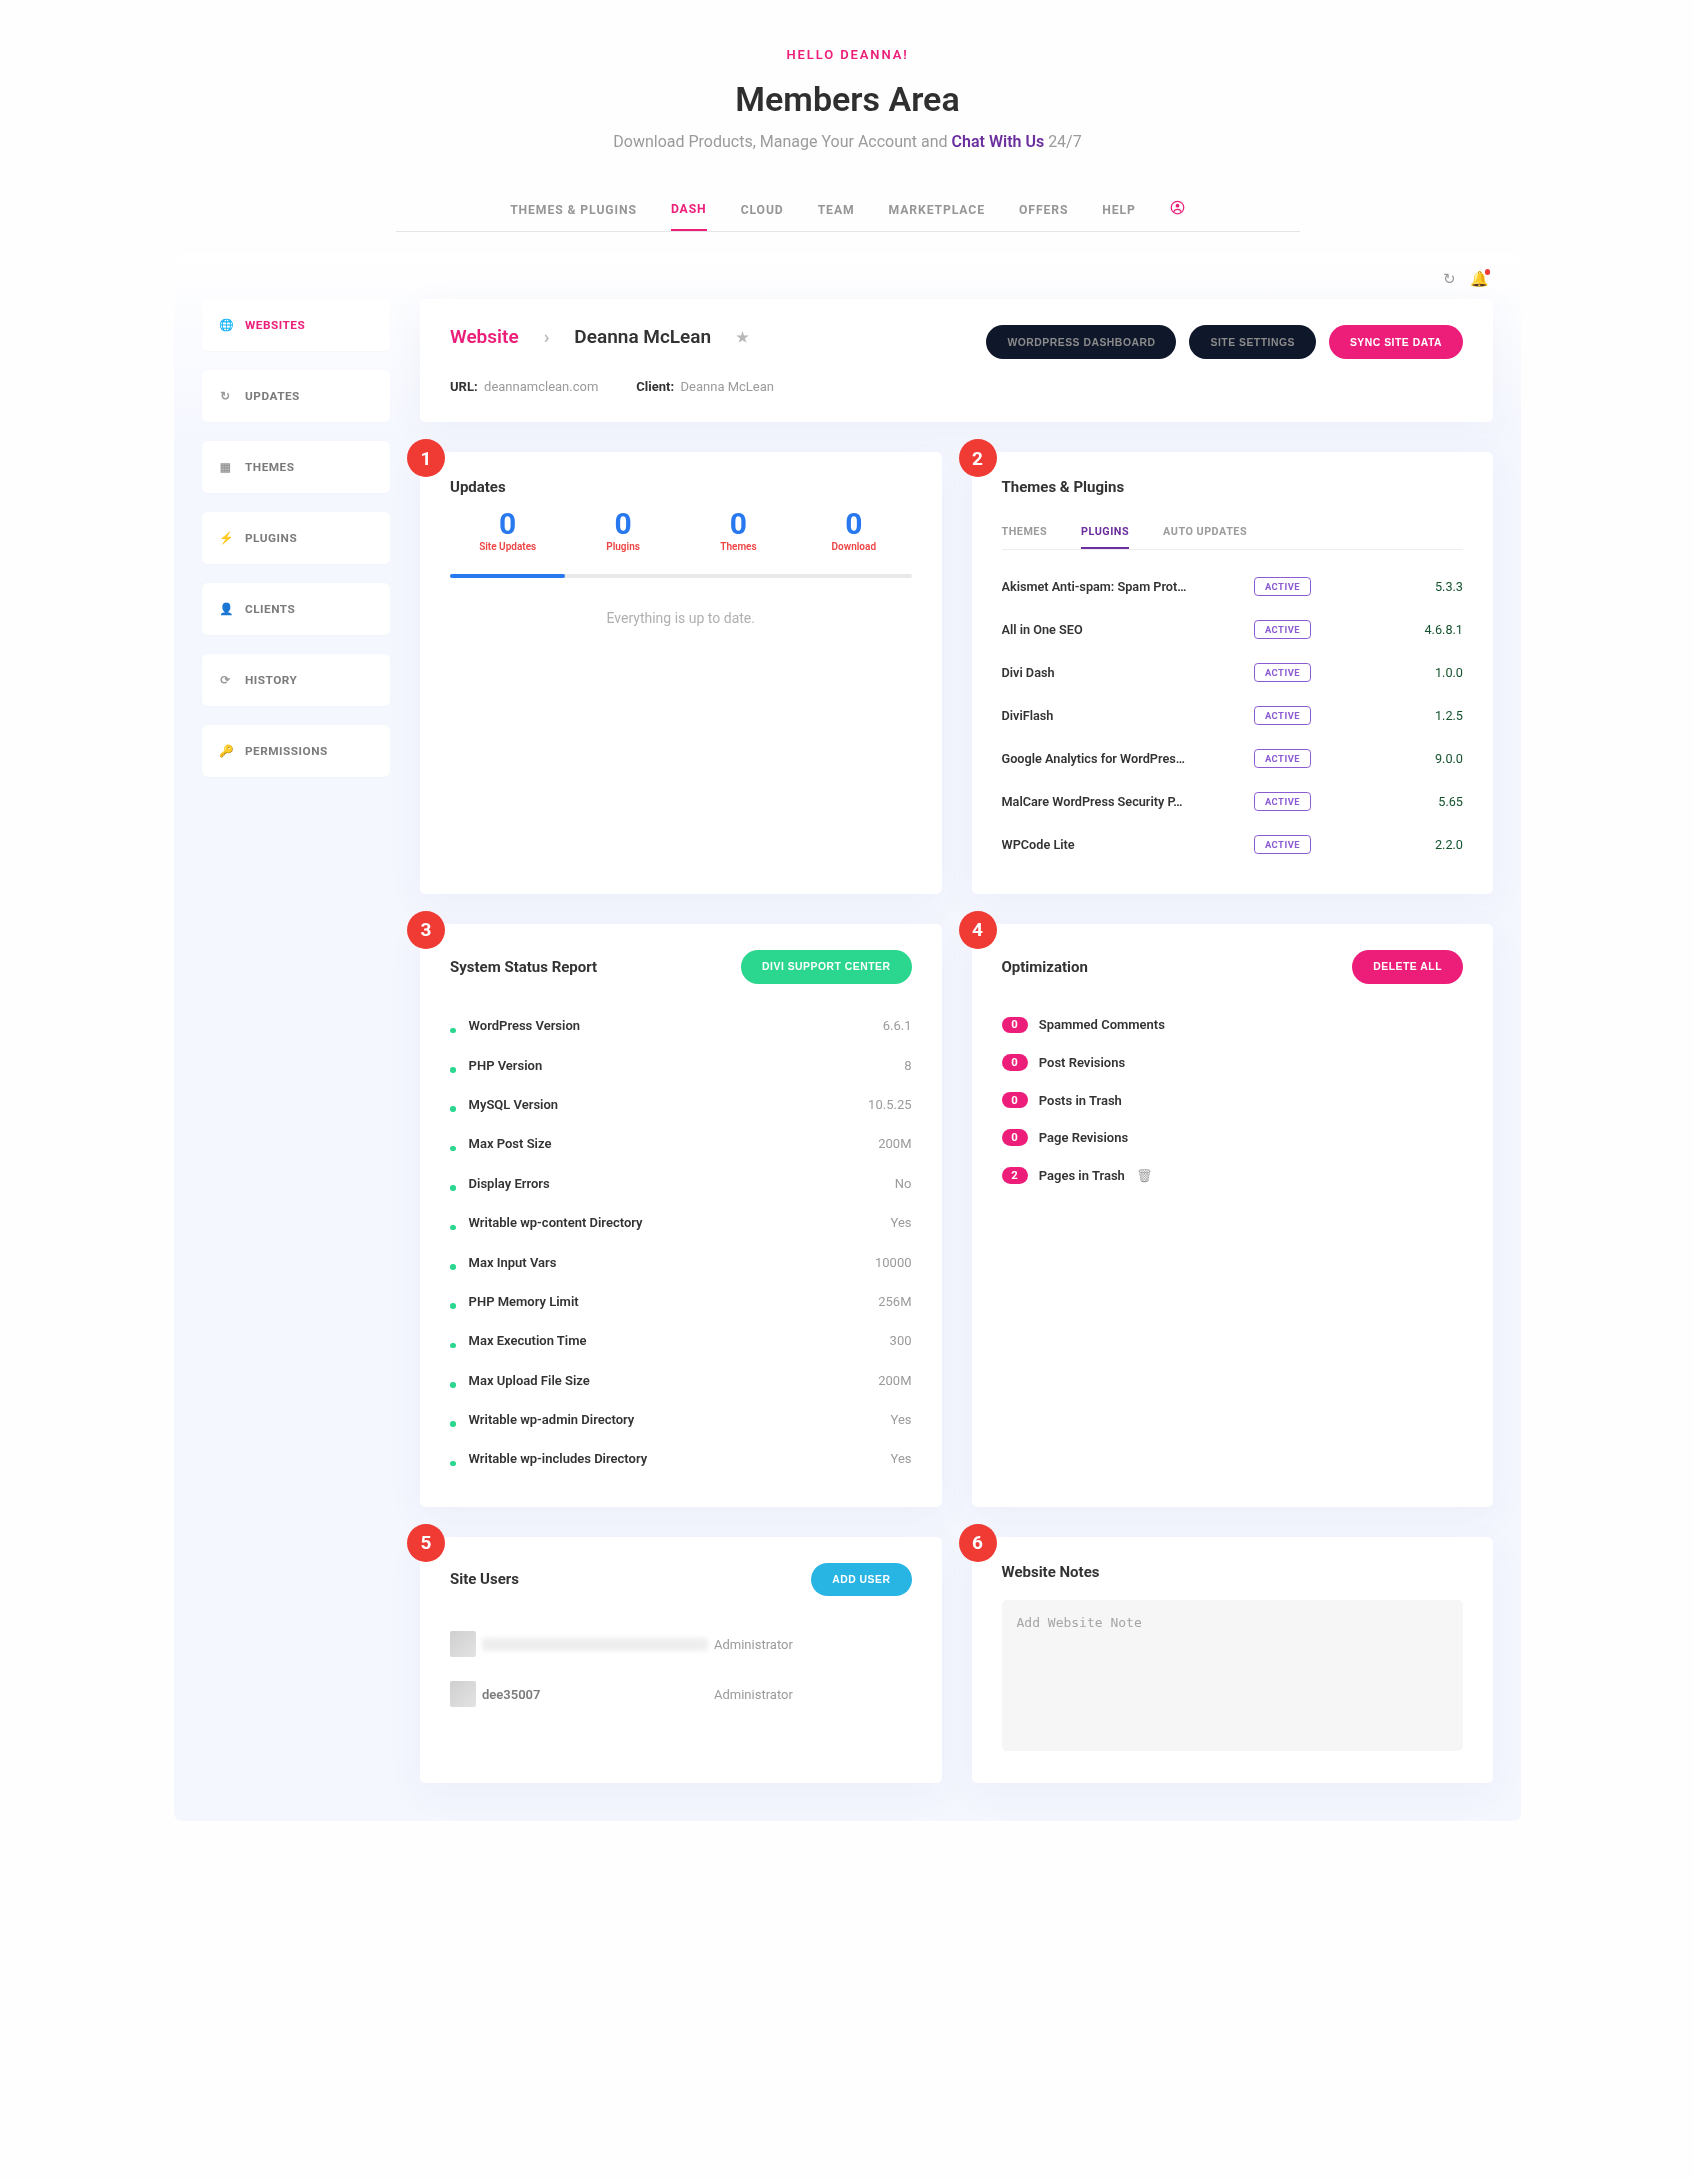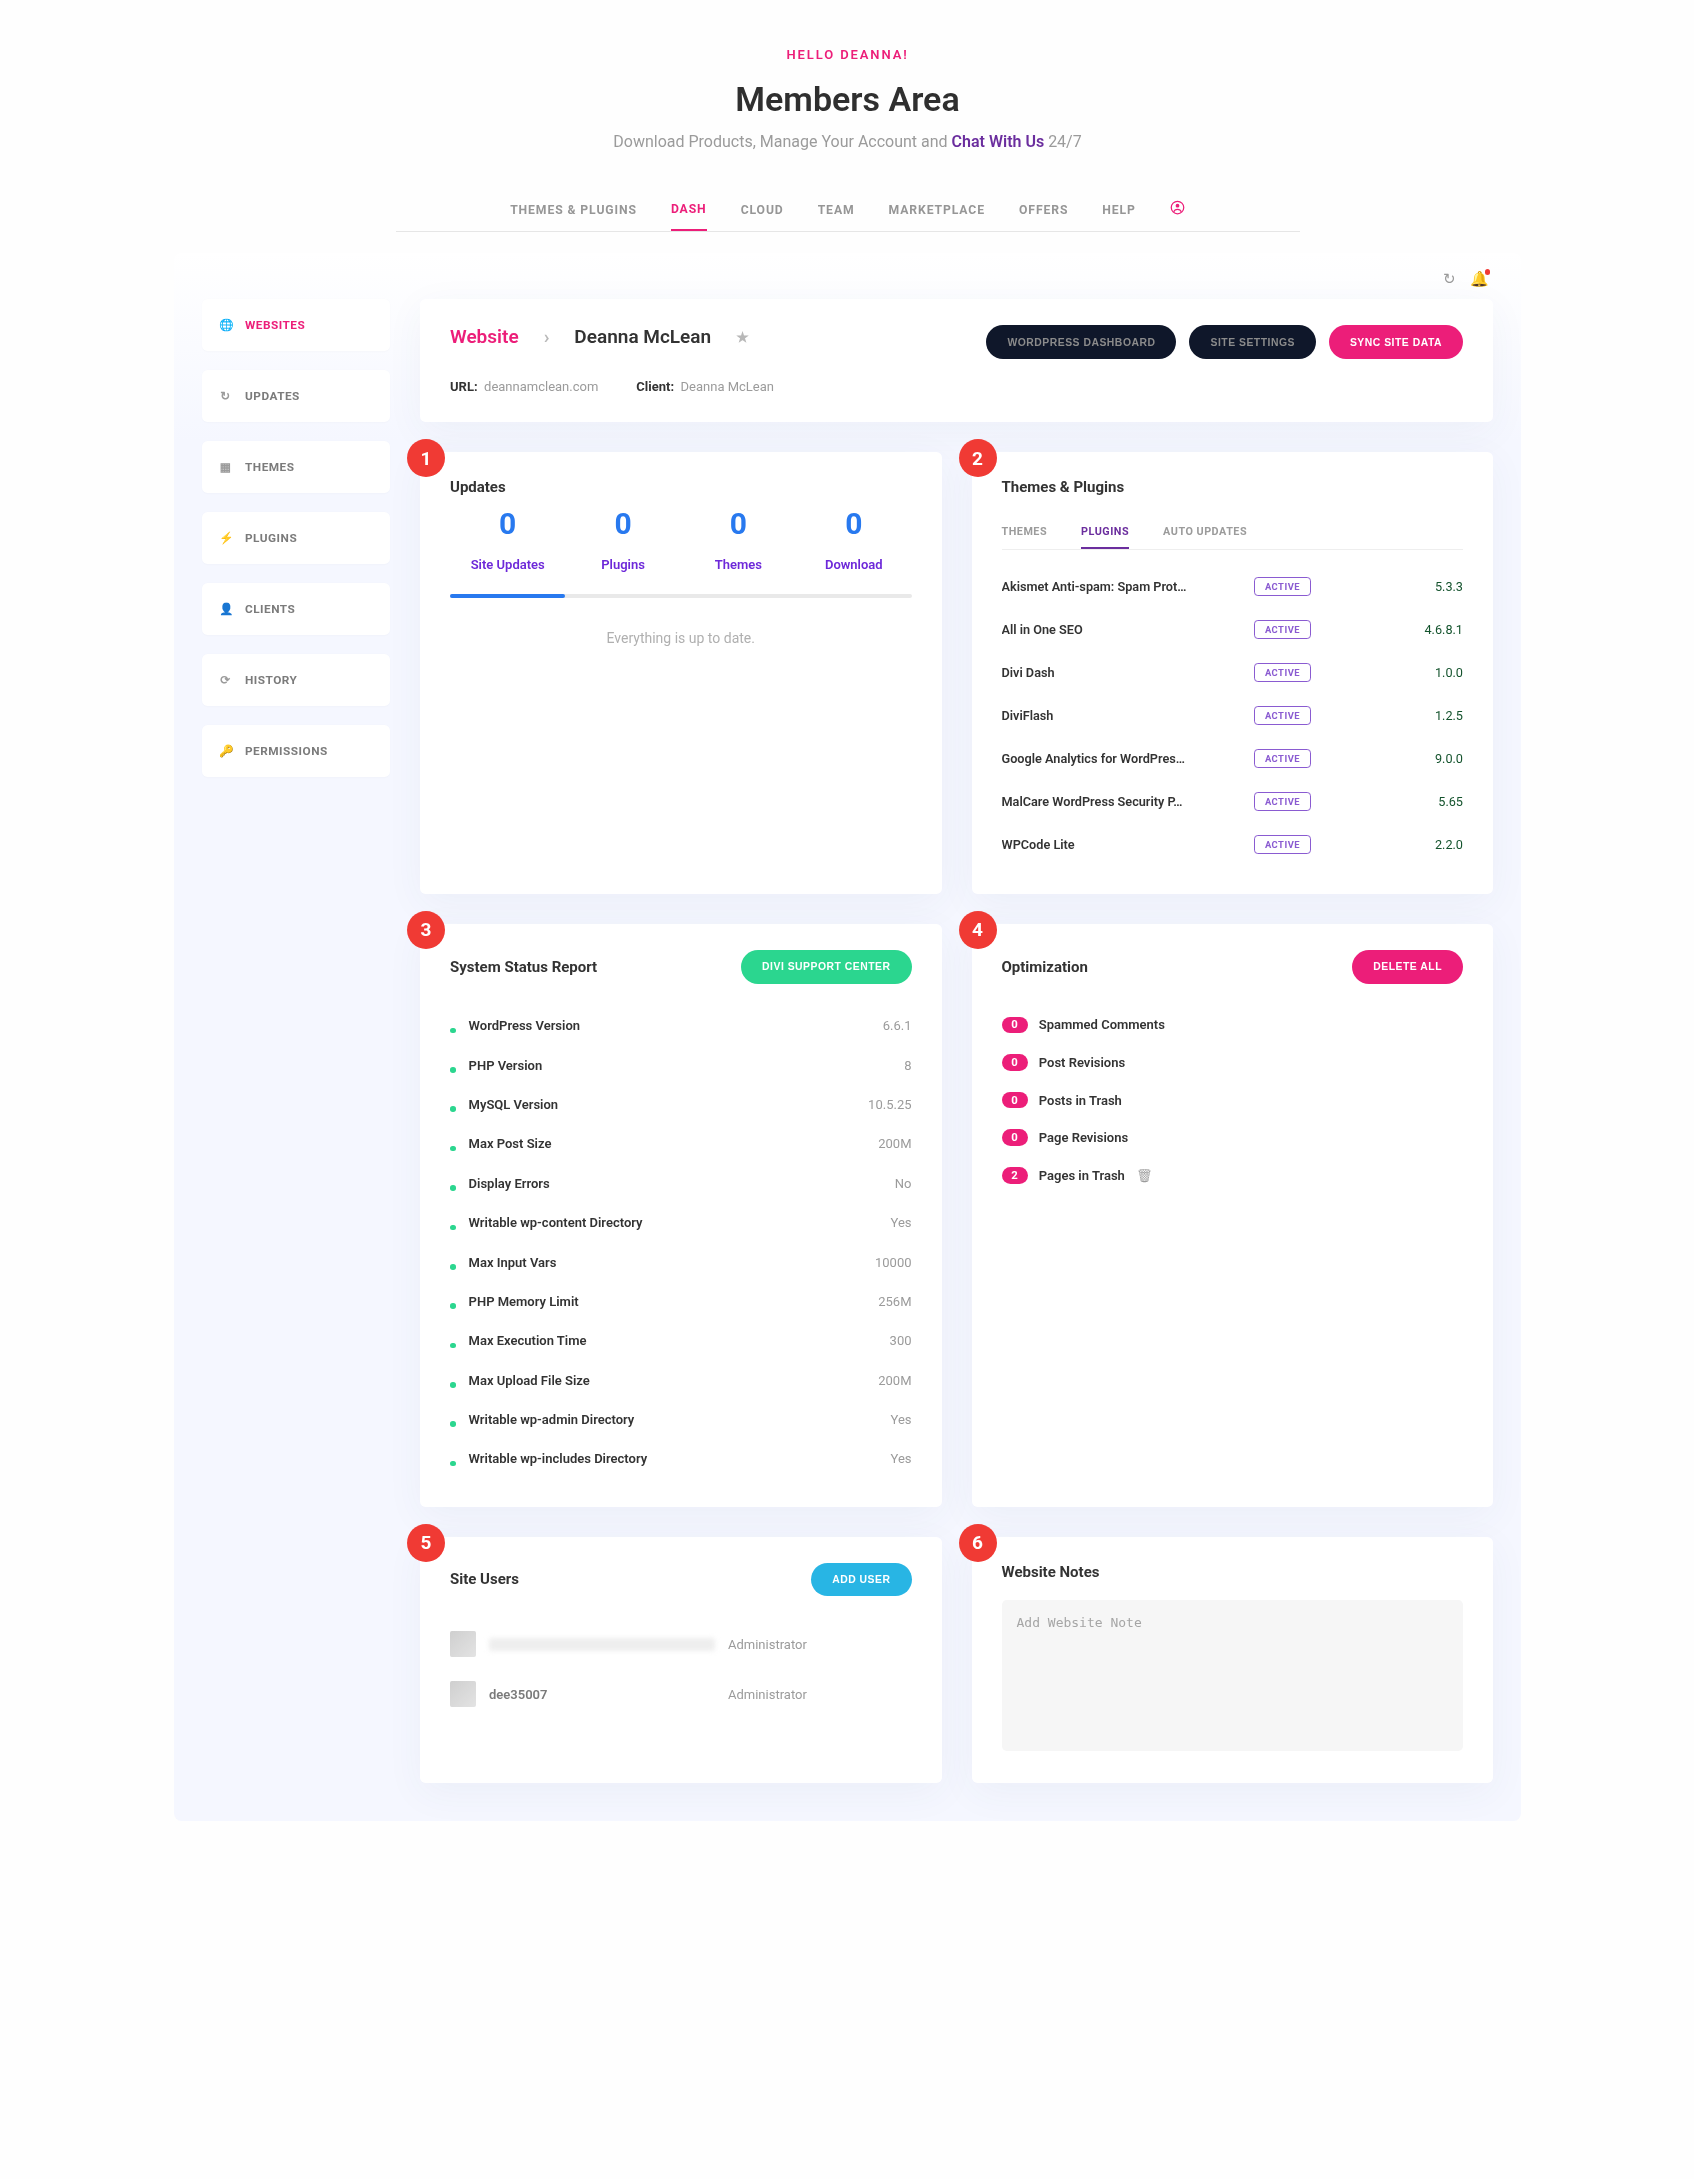--- a/index.html
+++ b/index.html
@@ -88,21 +88,21 @@
   top: -13px; left: -13px;
   width: 38px; height: 38px; border-radius: 50%;
   background: #f03a34; color: #fff;
   display: flex; align-items: center; justify-content: center;
   font-weight: 700; font-size: 19px;
   z-index: 5;
 }
 .updates-row { display: flex; justify-content: space-around; padding: 9.4px 0; }
 .up-col { text-align: center; flex: 1; }
 .up-num { font-size: 30px; font-weight: 700; color: #2879ef; }
-.up-lbl { font-size: 13px; color: #6d28d9; font-weight: 600; margin-top: 16px; }
+.up-lbl { font-size: 10px; color: #ef4444; font-weight: 600; }
 .up-bar { height: 3.8px; background: #e9e9e9; border-radius: 1.9px; position: relative; margin-top: 13px; }
 .up-bar::before { content:''; position:absolute; left:0; top:0; width:25%; height:100%; background:#2879ef; border-radius:1.9px; }
 .up-empty { text-align: center; color: #b0b0b0; padding: 32px 0 56px; font-size: 14px; }
 .tptabs { display: flex; gap: 34px; border-bottom: 0.9px solid #eee; margin-bottom: 15px; }
 .tptab { padding: 9.4px 0; font-size: 10.8px; font-weight: 700; letter-spacing: 0.5px; color: #9b9b9b; cursor:pointer; }
 .tptab.active { color: #6b2e9e; border-bottom: 2.8px solid #6b2e9e; }
 .plugin-row { display: flex; align-items: center; padding: 12.2px 0; gap: 17px; font-size: 12.7px; }
 .plugin-name { flex: 0 0 235px; color: #333; font-weight: 600; overflow: hidden; text-overflow: ellipsis; white-space: nowrap; }
 .plugin-badge {
   padding: 2.8px 10.4px; border: 0.9px solid #8a5bd1; color: #8a5bd1;
@@ -117,21 +117,21 @@
 .status-green { background: #2bd68f; }
 .status-label { flex: 1; color: #333; font-weight: 600; }
 .status-val { color: #9b9b9b; }
 .opt-row { display: flex; align-items: center; gap: 11.3px; padding: 10.4px 0; font-size: 13px; }
 .opt-count {
   min-width: 26px; padding: 1.9px 7.5px; background: #ec1e79; color: #fff;
   border-radius: 28px; font-size: 11.3px; font-weight: 700; text-align: center;
 }
 .opt-label { font-weight: 600; }
 .opt-trash { color: #9b9b9b; font-size: 13px; }
-.user-row { display: flex; align-items: center; gap: 13px; padding: 12.2px 0; font-size: 13px; }
+.user-row { display: flex; align-items: center; gap: 6px; padding: 12.2px 0; font-size: 13px; }
 .user-av {
   width: 26px; height: 26px; border-radius: 1.9px;
   background: #d8d8d8 linear-gradient(135deg,#cfcfcf,#e3e3e3);
 }
 .user-name { width: 226px; font-weight: 600; color: #7a7a7a; }
 .user-name.redacted { filter: blur(2.8px); background: #eee; height: 13px; border-radius: 2.8px; }
 .user-role { color: #9b9b9b; }
 .note-area {
   width: 100%; min-height: 151px; border: none; background: #f6f6f6;
   border-radius: 4.7px; padding: 15px; font-size: 13px; color: #9b9b9b;

